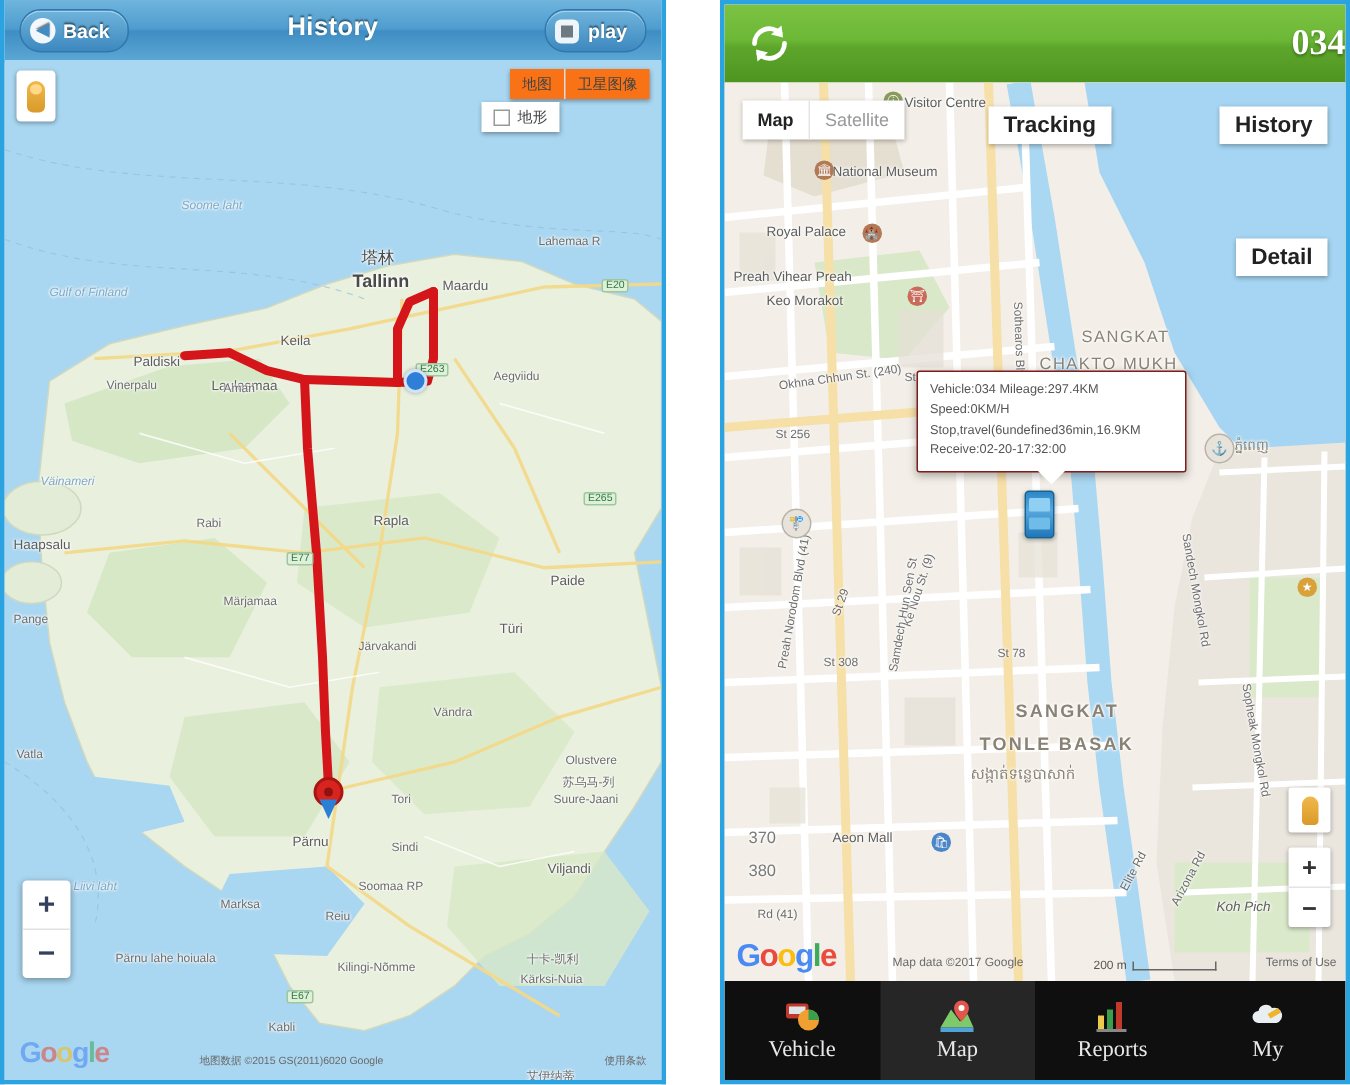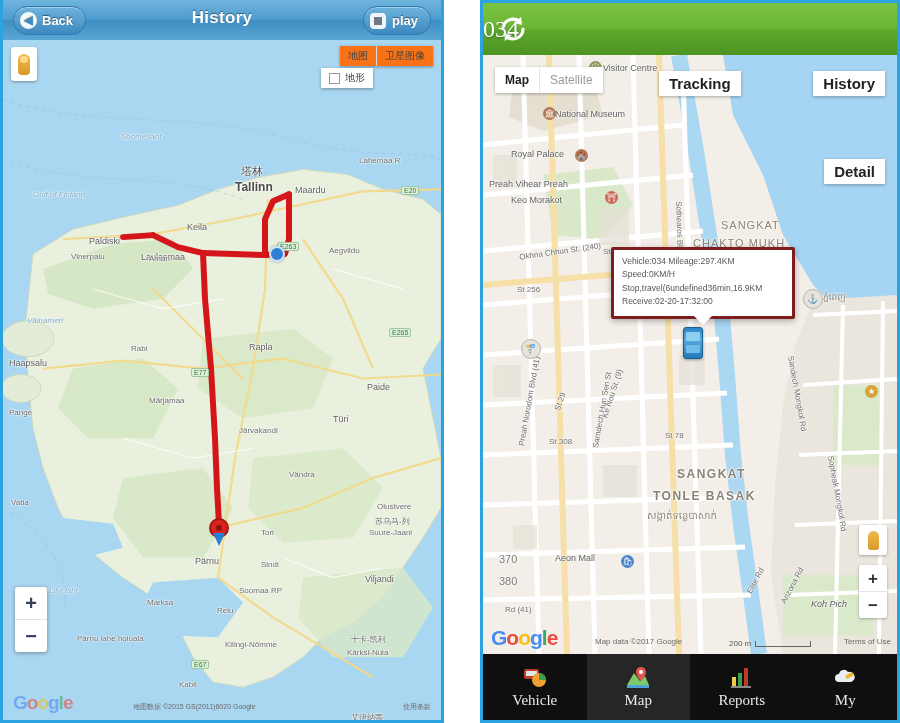--- a/index.html
+++ b/index.html
@@ -77,33 +77,33 @@
   .pin .head:after{content:"";position:absolute;left:5px;top:5px;width:6px;height:6px;border-radius:50%;
     background:#8d1210;}
   .pin .tail{position:absolute;left:4px;top:15px;width:0;height:0;border-left:6px solid transparent;
     border-right:6px solid transparent;border-top:13px solid #2b7fd4;}
   .dotmark{position:absolute;width:16px;height:16px;border-radius:50%;background:#2f7fd8;
     border:2px solid #cfe4f7;box-sizing:border-box;box-shadow:0 0 3px rgba(0,0,0,.3);}
 
   
   .hdr-green{position:relative;height:52px;
     background:linear-gradient(to bottom,#7dc242 0%,#6cb836 45%,#5da62b 55%,#4e9421 100%);}
-  .hdr-green .t{position:absolute;left:0;right:0;top:13px;text-align:left;color:#fff;
-    font-size:24px;font-weight:normal;font-family:"Liberation Serif",serif;
+  .hdr-green .t{position:absolute;left:0;right:0;top:13px;text-align:right;color:#fff;
+    font-size:24px;font-weight:bold;font-family:"Liberation Serif",serif;
     text-shadow:0 1px 2px rgba(0,0,0,.35);}
   .refresh{position:absolute;left:14px;top:10px;width:32px;height:32px;}
   .map-right{top:52px;bottom:66px;background:#f1ede6;}
   .gbtn{position:absolute;background:#fff;box-shadow:0 1px 3px rgba(0,0,0,.3);
     font-size:15px;color:#222;padding:4px 10px;font-weight:bold;}
   .mtype2{position:absolute;background:#fff;box-shadow:0 1px 3px rgba(0,0,0,.3);display:flex;}
   .mtype2 div{padding:6px 10px;font-size:12px;}
   .mtype2 .on{color:#222;font-weight:bold;}
   .mtype2 .off{color:#999;border-left:1px solid #e6e6e6;}
 
-  .bubble{position:absolute;background:#fff;border:3px solid #7f1d1d;border-radius:2px;
+  .bubble{position:absolute;background:#fff;border:1px solid #7f1d1d;border-radius:2px;
     box-shadow:0 2px 6px rgba(0,0,0,.3);padding:6px 8px;}
   .bubble p{margin:0 0 2px 0;font-size:8.5px;color:#555;white-space:nowrap;line-height:1.35;}
   .bubble .tip{position:absolute;left:50%;bottom:-9px;margin-left:-9px;width:0;height:0;
     border-left:9px solid transparent;border-right:9px solid transparent;border-top:9px solid #fff;}
 
   .vanmark{position:absolute;width:18px;height:30px;border-radius:3px;
     background:linear-gradient(to bottom,#2e86c8 0%,#58a8df 40%,#2177b8 100%);
     border:1px solid #19628f;box-shadow:0 1px 3px rgba(0,0,0,.35);}
   .vanmark:before{content:"";position:absolute;left:2px;top:4px;right:2px;height:9px;background:#8fd0f2;border-radius:1px;}
   .vanmark:after{content:"";position:absolute;left:2px;top:17px;right:2px;height:8px;background:#6fbce8;border-radius:1px;}

